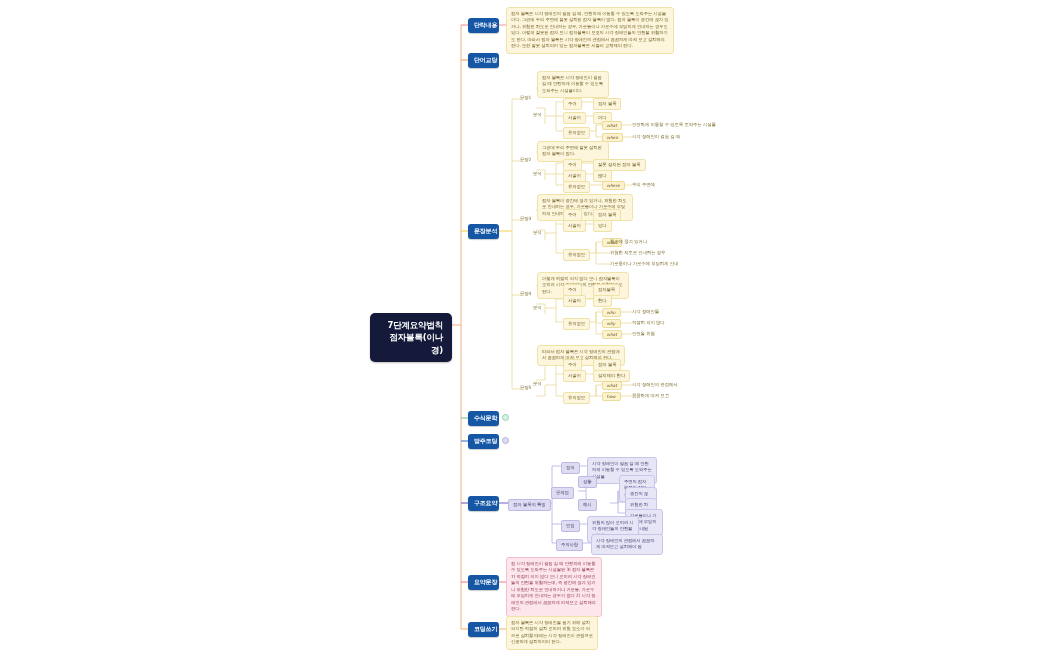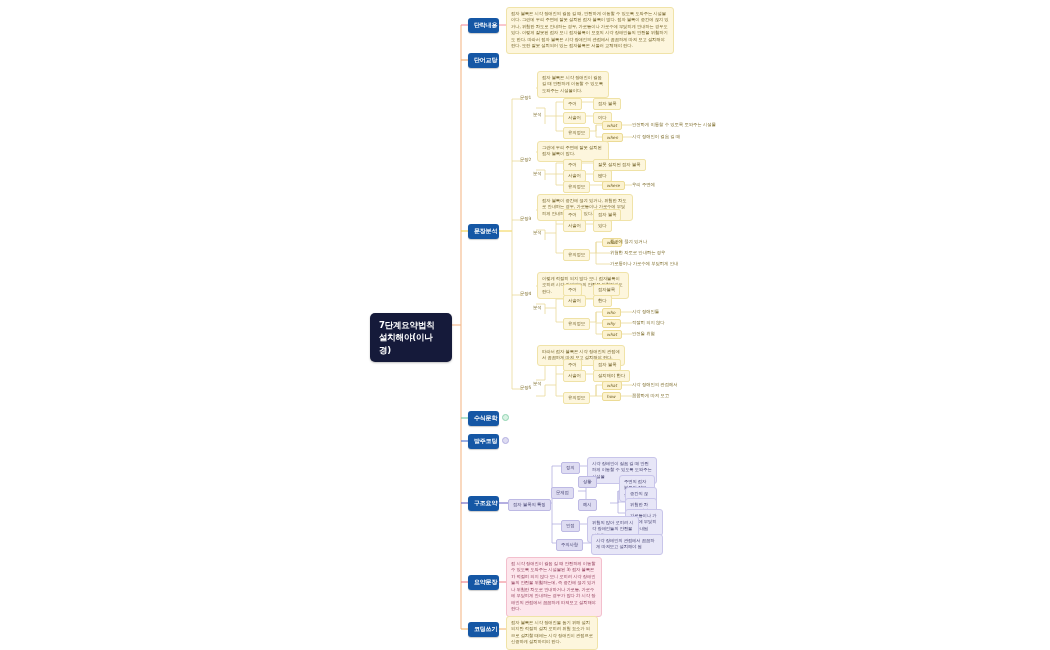--- a/index.html
+++ b/index.html
@@ -9,21 +9,21 @@
     position:relative;
   }
   #canvas{position:absolute;left:0;top:0;width:1050px;height:650px;}
   svg.wires{position:absolute;left:0;top:0;width:1050px;height:650px;pointer-events:none;}
 
   
   .node{position:absolute;box-sizing:border-box;}
 
   .root{
     background:#151a3a;color:#ffffff;border-radius:5px;
-    padding:6px 9px;text-align:left;line-height:1.45;
+    padding:6px 9px;text-align:right;line-height:1.45;
     font-size:8.5px;font-weight:bold;letter-spacing:-.2px;
     box-shadow:0 1px 2px rgba(0,0,0,.25);
   }
 
   .branch{
     background:#1557a5;color:#ffffff;border-radius:3px;
     padding:3px 6px;text-align:center;font-size:6px;font-weight:bold;
     letter-spacing:-.2px;white-space:nowrap;
     box-shadow:0 1px 1px rgba(0,0,0,.2);
   }
@@ -197,21 +197,21 @@
     <path d="M610 503 L618 503 L618 491" stroke="#b3afe0" stroke-width=".8" fill="none"></path>
     <path d="M618 491 L626 491" stroke="#b3afe0" stroke-width=".8" fill="none"></path>
     <path d="M618 491 L618 502 L626 502" stroke="#b3afe0" stroke-width=".8" fill="none"></path>
     <path d="M618 502 L618 513 L626 513" stroke="#b3afe0" stroke-width=".8" fill="none"></path>
     <path d="M576 524 L588 524" stroke="#b3afe0" stroke-width=".8" fill="none"></path>
     <path d="M580 543 L592 543" stroke="#b3afe0" stroke-width=".8" fill="none"></path>
   </svg>
 
   <div class="node root" style="left:370px;top:313px;width:82px;">
     <div>7단계요약법칙</div>
-    <div>설치해야(이나경)</div>
+    <div>점자블록(이나경)</div>
   </div>
 
   <div class="node branch" style="left:468px;top:18px;width:31px;">
     <span>단락내용</span>
   </div>
   <div class="node branch" style="left:468px;top:53px;width:31px;">
     <span>단어교당</span>
   </div>
   <div class="node branch" style="left:468px;top:224px;width:31px;">
     <span>문장분석</span>

